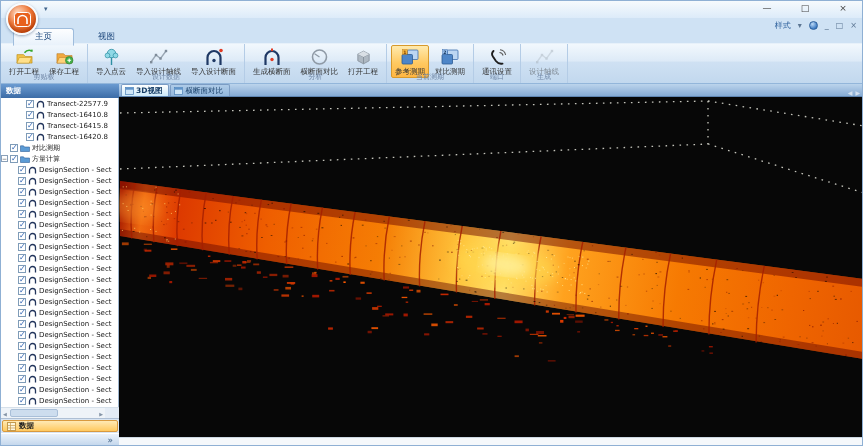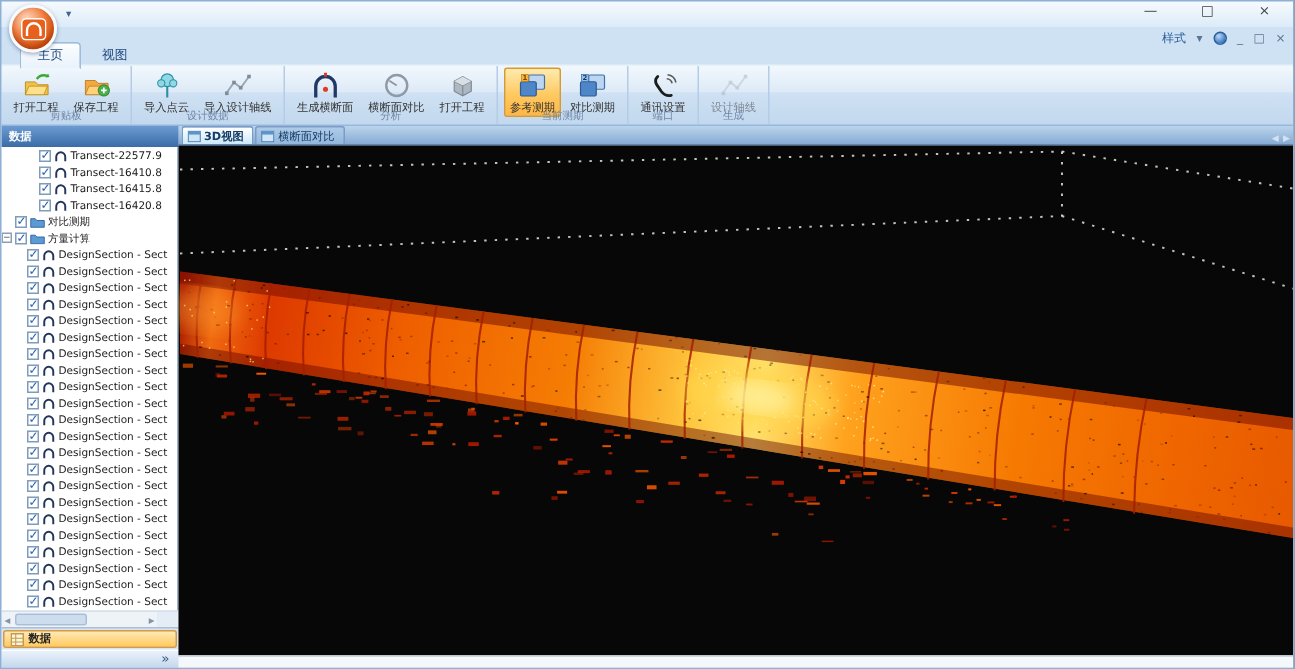--- a/index.html
+++ b/index.html
@@ -22,21 +22,21 @@
 
   .mini-controls { position:absolute; right:5px; top:19px; display:flex; align-items:center;
     gap:7px; font-size:8px; color:#2c5f9b; z-index:8; }
   .help-dot { width:9px; height:9px; border-radius:50%;
     background:radial-gradient(circle at 35% 30%, #bcd9f5, #3e7cc4 70%); display:inline-block;
     border:1px solid #2c5f9b; }
   .mini-glyph { color:#5c7693; font-size:8px; }
 
   
   #ribbon-tabs { position:absolute; left:12px; top:27px; display:flex; gap:2px; z-index:5; }
-  .rtab { font-size:8.5px; color:#1f497d; padding:2px 11px 2px; border-radius:3px 3px 0 0;
+  .rtab { font-size:8.5px; color:#1f497d; padding:2px 21px 2px; border-radius:3px 3px 0 0;
     border:1px solid transparent; }
   .rtab.active { background:linear-gradient(#fdfeff,#e9f2fb); border-color:#9ebcdc;
     border-bottom-color:#eef5fc; }
 
   
   .ribbon-body { position:absolute; left:0; top:42px; right:0; height:41px;
     background:linear-gradient(#f2f8fd,#ddeaf7 44%,#cfe1f3 46%,#c2d8ee);
     border-top:1px solid #e7f1fa; border-bottom:1px solid #93b6da;
     display:flex; align-items:stretch; }
   .rgroup { position:relative; padding:1px 3px 11px 3px; border-right:1px solid #b4cce6; }
@@ -185,20 +185,30 @@
             <span class="ricon">
               <svg width="19" height="17" viewBox="0 0 19 17">
                 <path d="M2 14 L7 7 L11.5 10.5 L17 3" stroke="#9aa7b4" stroke-width="1.3" fill="none"></path>
                 <rect x="1" y="13" width="2.4" height="2.4" fill="#7f8c9a"></rect>
                 <rect x="5.8" y="5.8" width="2.4" height="2.4" fill="#7f8c9a"></rect>
                 <rect x="10.3" y="9.3" width="2.4" height="2.4" fill="#7f8c9a"></rect>
                 <rect x="15.8" y="1.8" width="2.4" height="2.4" fill="#7f8c9a"></rect>
               </svg>
             </span>
             <span class="rlabel">导入设计轴线</span>
+          </div>
+          <div class="rbtn">
+            <span class="ricon">
+              <svg width="20" height="18" viewBox="0 0 20 18">
+                <path d="M3.5 17 V9.5 a6.5 6.5 0 0 1 13 0 V17" stroke="#1f3864" stroke-width="2.2" fill="none"></path>
+                <circle cx="10" cy="12.5" r="1.7" fill="#1f3864"></circle>
+                <circle cx="17" cy="2.5" r="1.8" fill="#e03b24"></circle>
+              </svg>
+            </span>
+            <span class="rlabel">导入设计断面</span>
           </div>
         </div>
         <div class="glabel">设计数据</div>
       </div>
       <div class="rgroup">
         <div class="rbtns">
           <div class="rbtn">
             <span class="ricon">
               <svg width="20" height="18" viewBox="0 0 20 18">
                 <path d="M3.5 17 V9.5 a6.5 6.5 0 0 1 13 0 V17" stroke="#1f3864" stroke-width="2.2" fill="none"></path>

